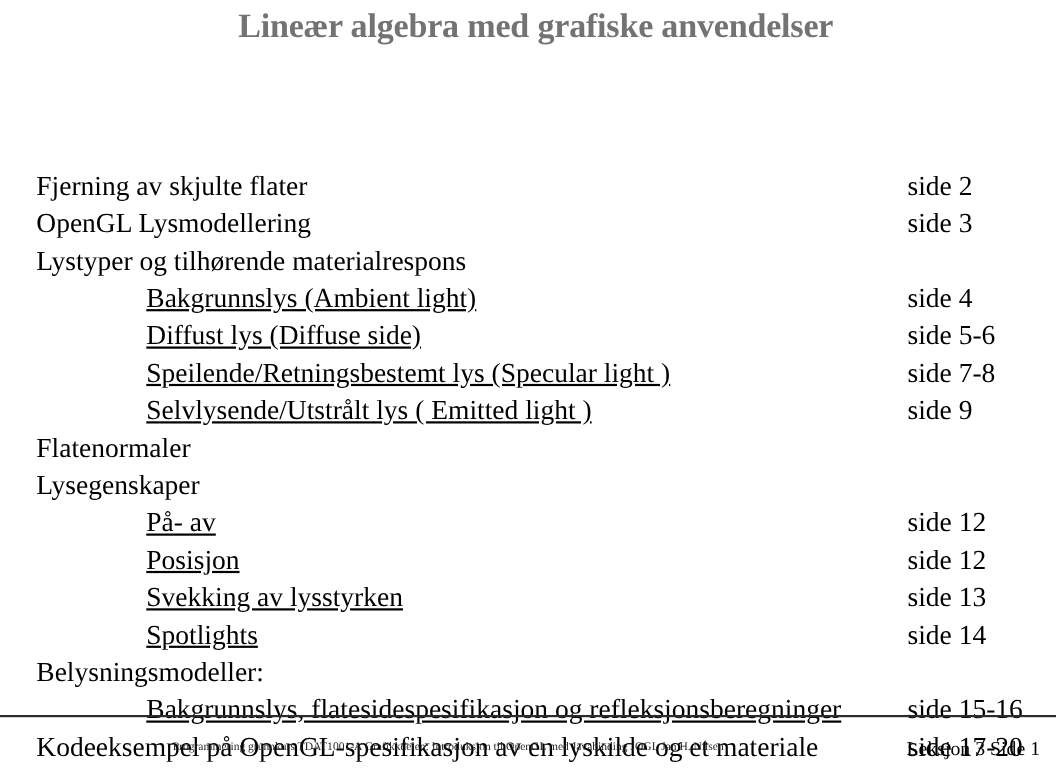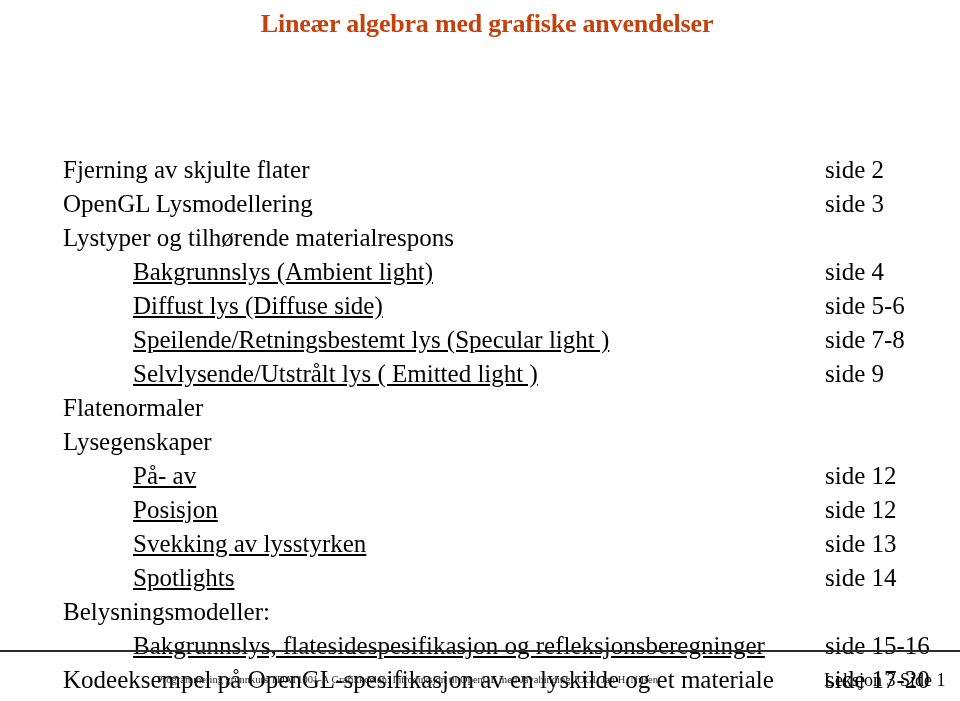--- a/index.html
+++ b/index.html
@@ -20,24 +20,24 @@
 
   
   .slide-title {
     position: absolute;
     left: 14px;
     right: 0;
     top: 4px;
     text-align: center;
     font-family: "Liberation Serif", "DejaVu Serif", serif;
     font-weight: bold;
-    font-size: 26px;
+    font-size: 31px;
     line-height: 40px;
     letter-spacing: -0.2px;
-    color: #c2410c;
+    color: #737373;
     white-space: nowrap;
   }
   .slide-subtitle {
     position: absolute;
     left: 0;
     right: 0;
     top: 86px;
     text-align: center;
     font-family: "Liberation Serif", "DejaVu Serif", serif;
     font-weight: bold;
@@ -61,21 +61,21 @@
     line-height: 34px;
     white-space: nowrap;
   }
   .toc-label {
     position: absolute;
     top: 0;
     font-size: 25px;
     line-height: 34px;
     color: #000000;
   }
-  .toc-row.lvl0 .toc-label { left: 33px; margin-left: 30px; }
+  .toc-row.lvl0 .toc-label { left: 33px; }
   .toc-row.lvl1 .toc-label { left: 133px; text-decoration: underline; }
   .toc-page {
     position: absolute;
     left: 825px;
     top: 0;
     font-size: 25px;
     line-height: 34px;
     color: #000000;
   }
 

